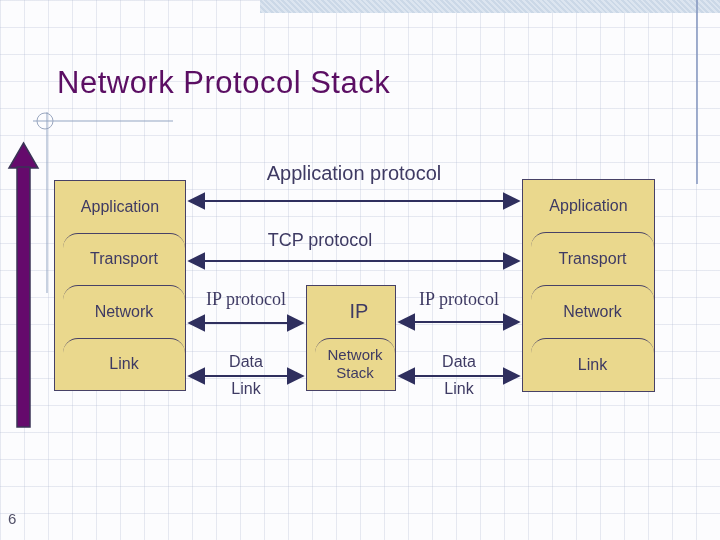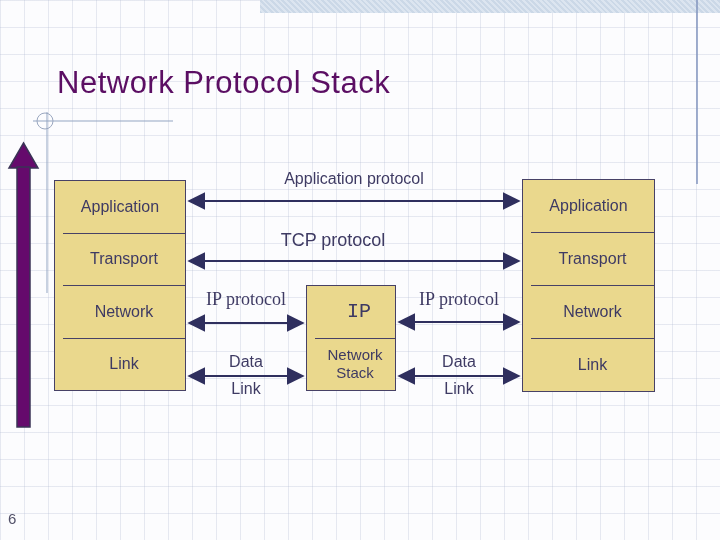--- a/index.html
+++ b/index.html
@@ -35,33 +35,33 @@
   }
   .overlay-svg{left:0;top:0;width:720px;height:540px;pointer-events:none;}
   .stack{
     border:1px solid var(--box-border);
     background:var(--box-fill);
     display:flex;flex-direction:column;
     box-sizing:border-box;
   }
   .stack-row{
     flex:1;display:flex;align-items:center;justify-content:center;
-    color:var(--box-text);font-size:16px;
+    color:var(--box-text);font-size:16px;border-radius:15px;
   }
   .stack-row + .stack-row{border-top:1px solid var(--box-border);margin-left:8px;}
   .left-stack{left:54px;top:180px;width:132px;height:211px;}
   .right-stack{left:522px;top:179px;width:133px;height:213px;}
   .middle-stack{left:306px;top:285px;width:90px;height:106px;}
-  .middle-stack .ip-row{font-size:20px;font-family:Liberation Mono, monospace;padding-left:16px;}
+  .middle-stack .ip-row{font-size:20px;font-family:Liberation Sans, sans-serif;padding-left:16px;}
   .middle-stack .na-row{font-size:15px;line-height:18px;text-align:center;padding:0 2px;}
   .conn-label{
     color:var(--box-text);text-align:center;
   }
-  .lbl-app{left:187px;top:170px;width:334px;font-size:16px;}
-  .lbl-tcp{left:187px;top:230px;width:292px;font-size:18px;}
+  .lbl-app{left:187px;top:162px;width:334px;font-size:20px;}
+  .lbl-tcp{left:174px;top:230px;width:292px;font-size:18px;}
   .lbl-ip-left{left:187px;top:289px;width:118px;font-size:18px;font-family:"Liberation Serif", serif;}
   .lbl-ip-right{left:397px;top:289px;width:124px;font-size:18px;font-family:"Liberation Serif", serif;}
   .lbl-dl-left{left:221px;top:348px;width:50px;font-size:16px;line-height:27px;}
   .lbl-dl-right{left:434px;top:348px;width:50px;font-size:16px;line-height:27px;}
   .page-number{left:8px;top:510px;font-size:15px;color:var(--page-number-text);}
 </style>
 </head>
 <body>
 
 <div class="abs accent-band"></div>

